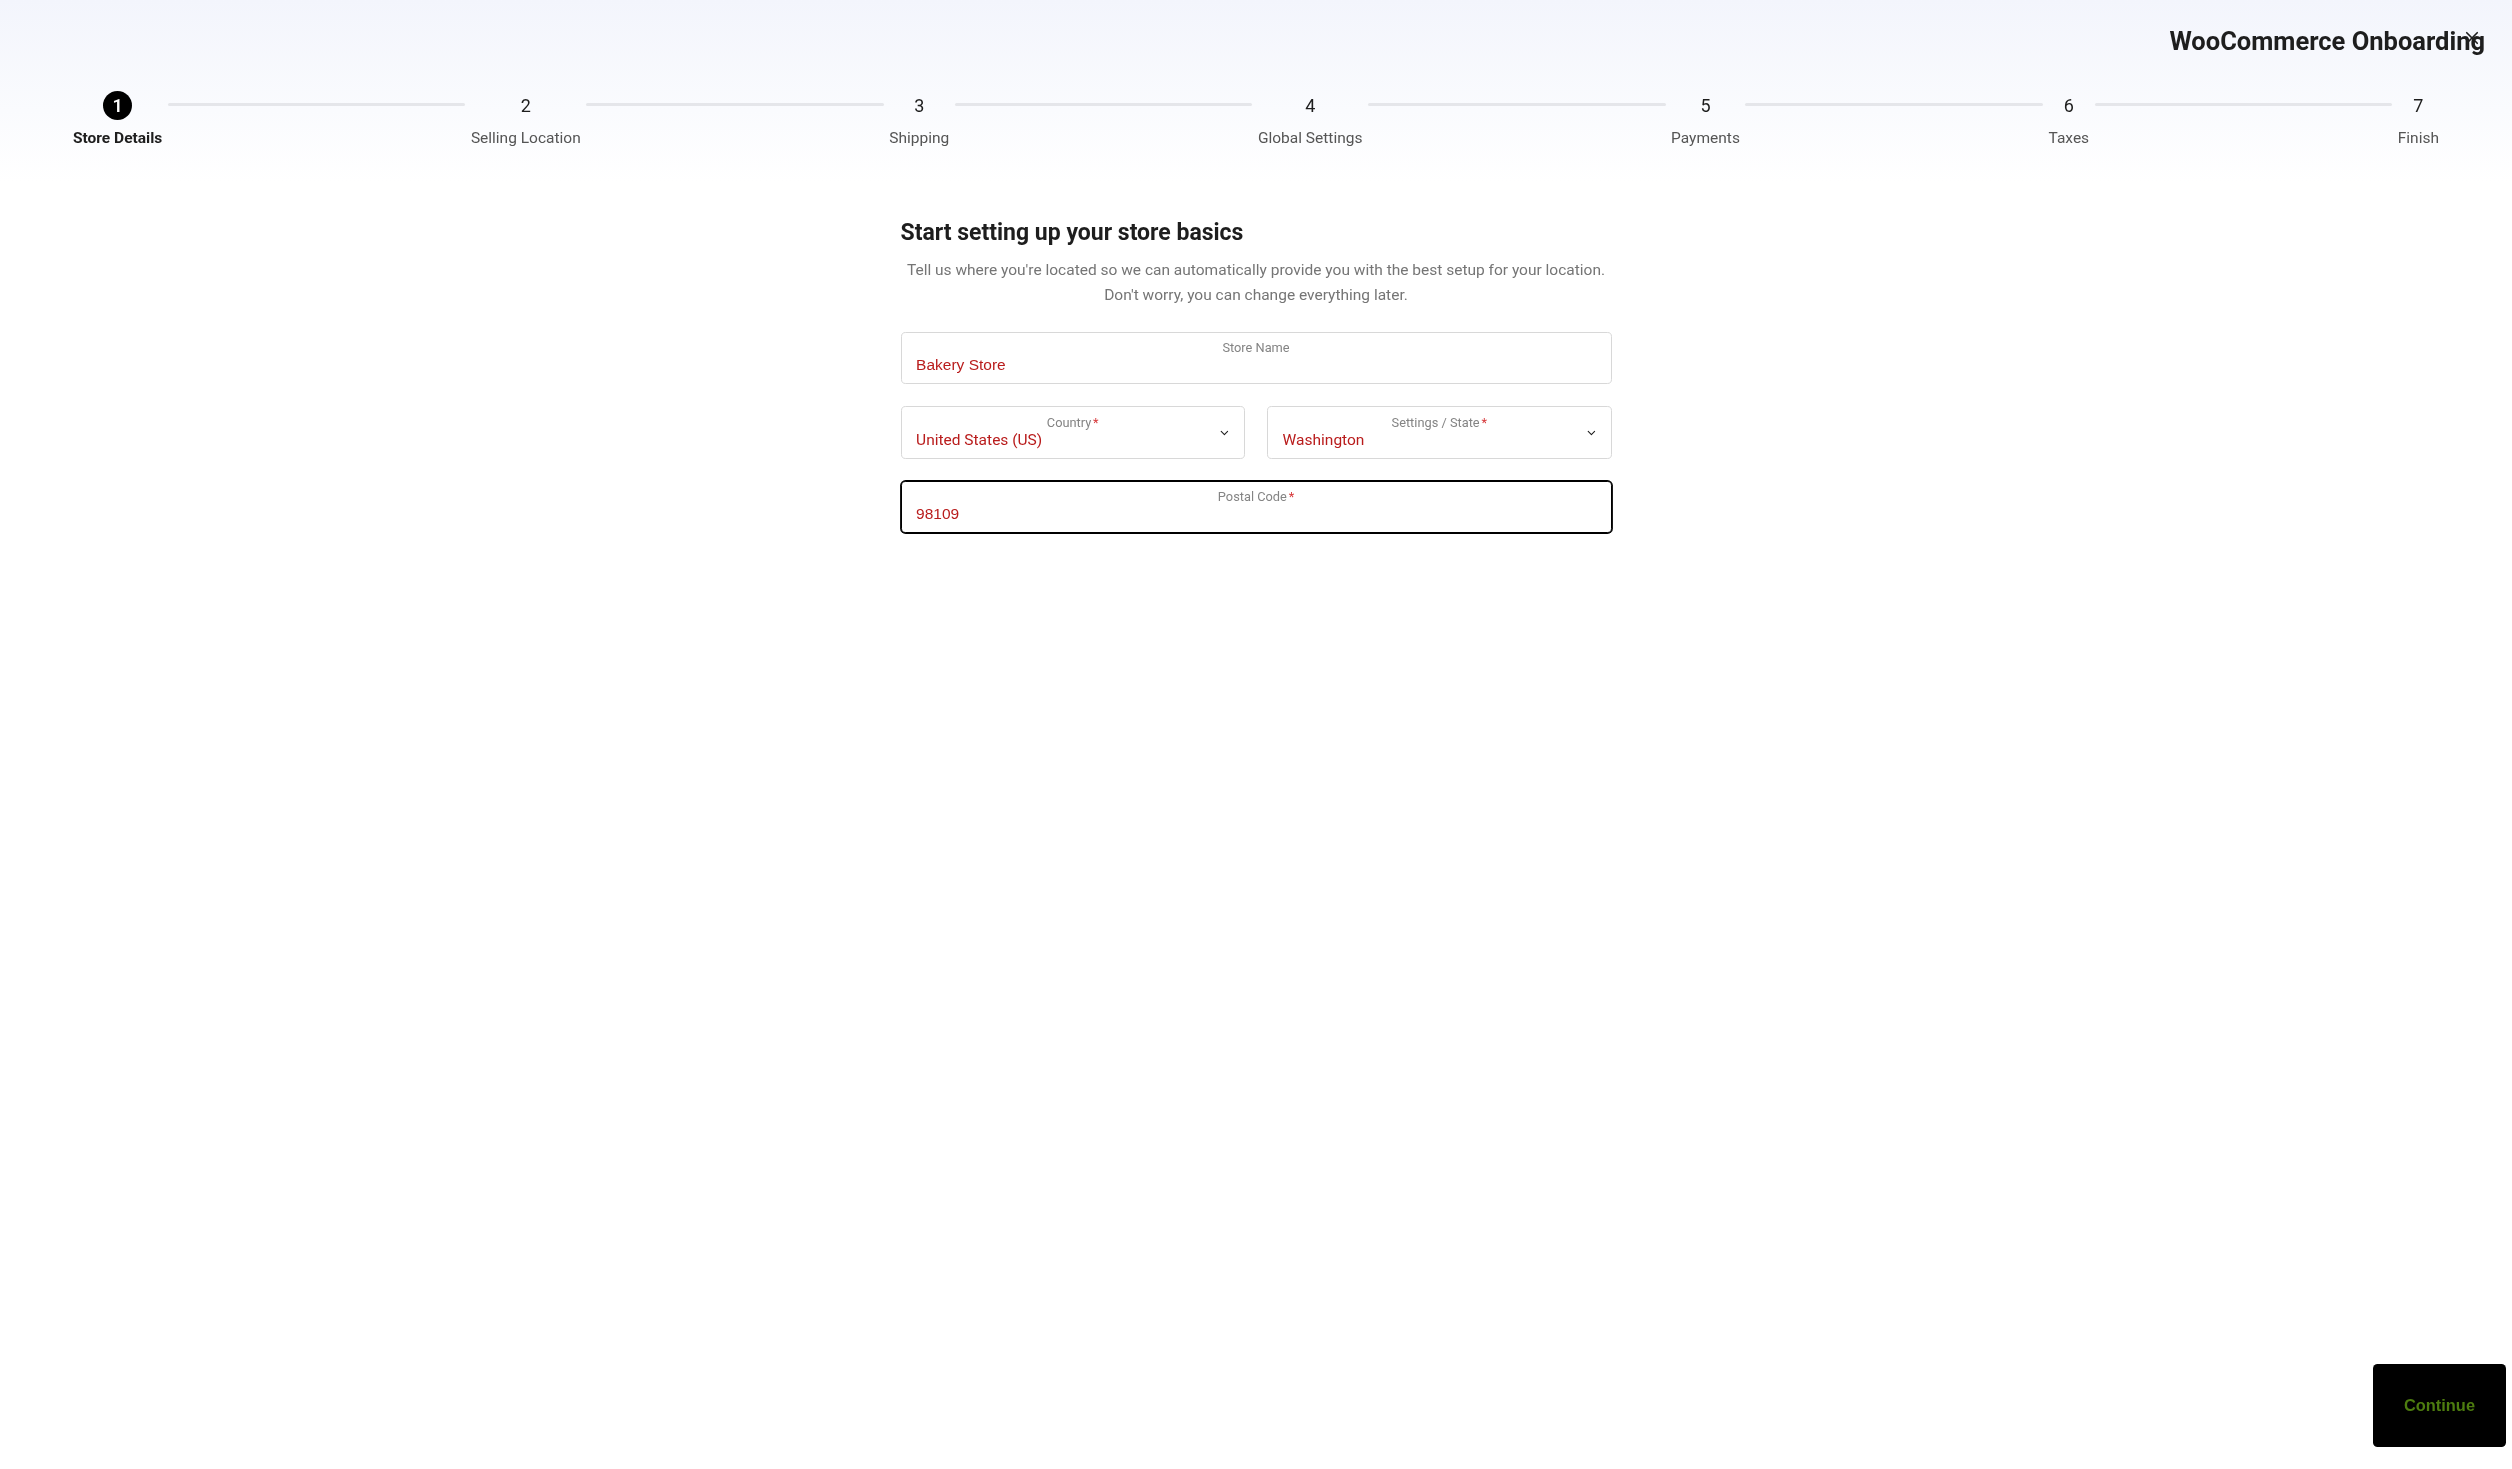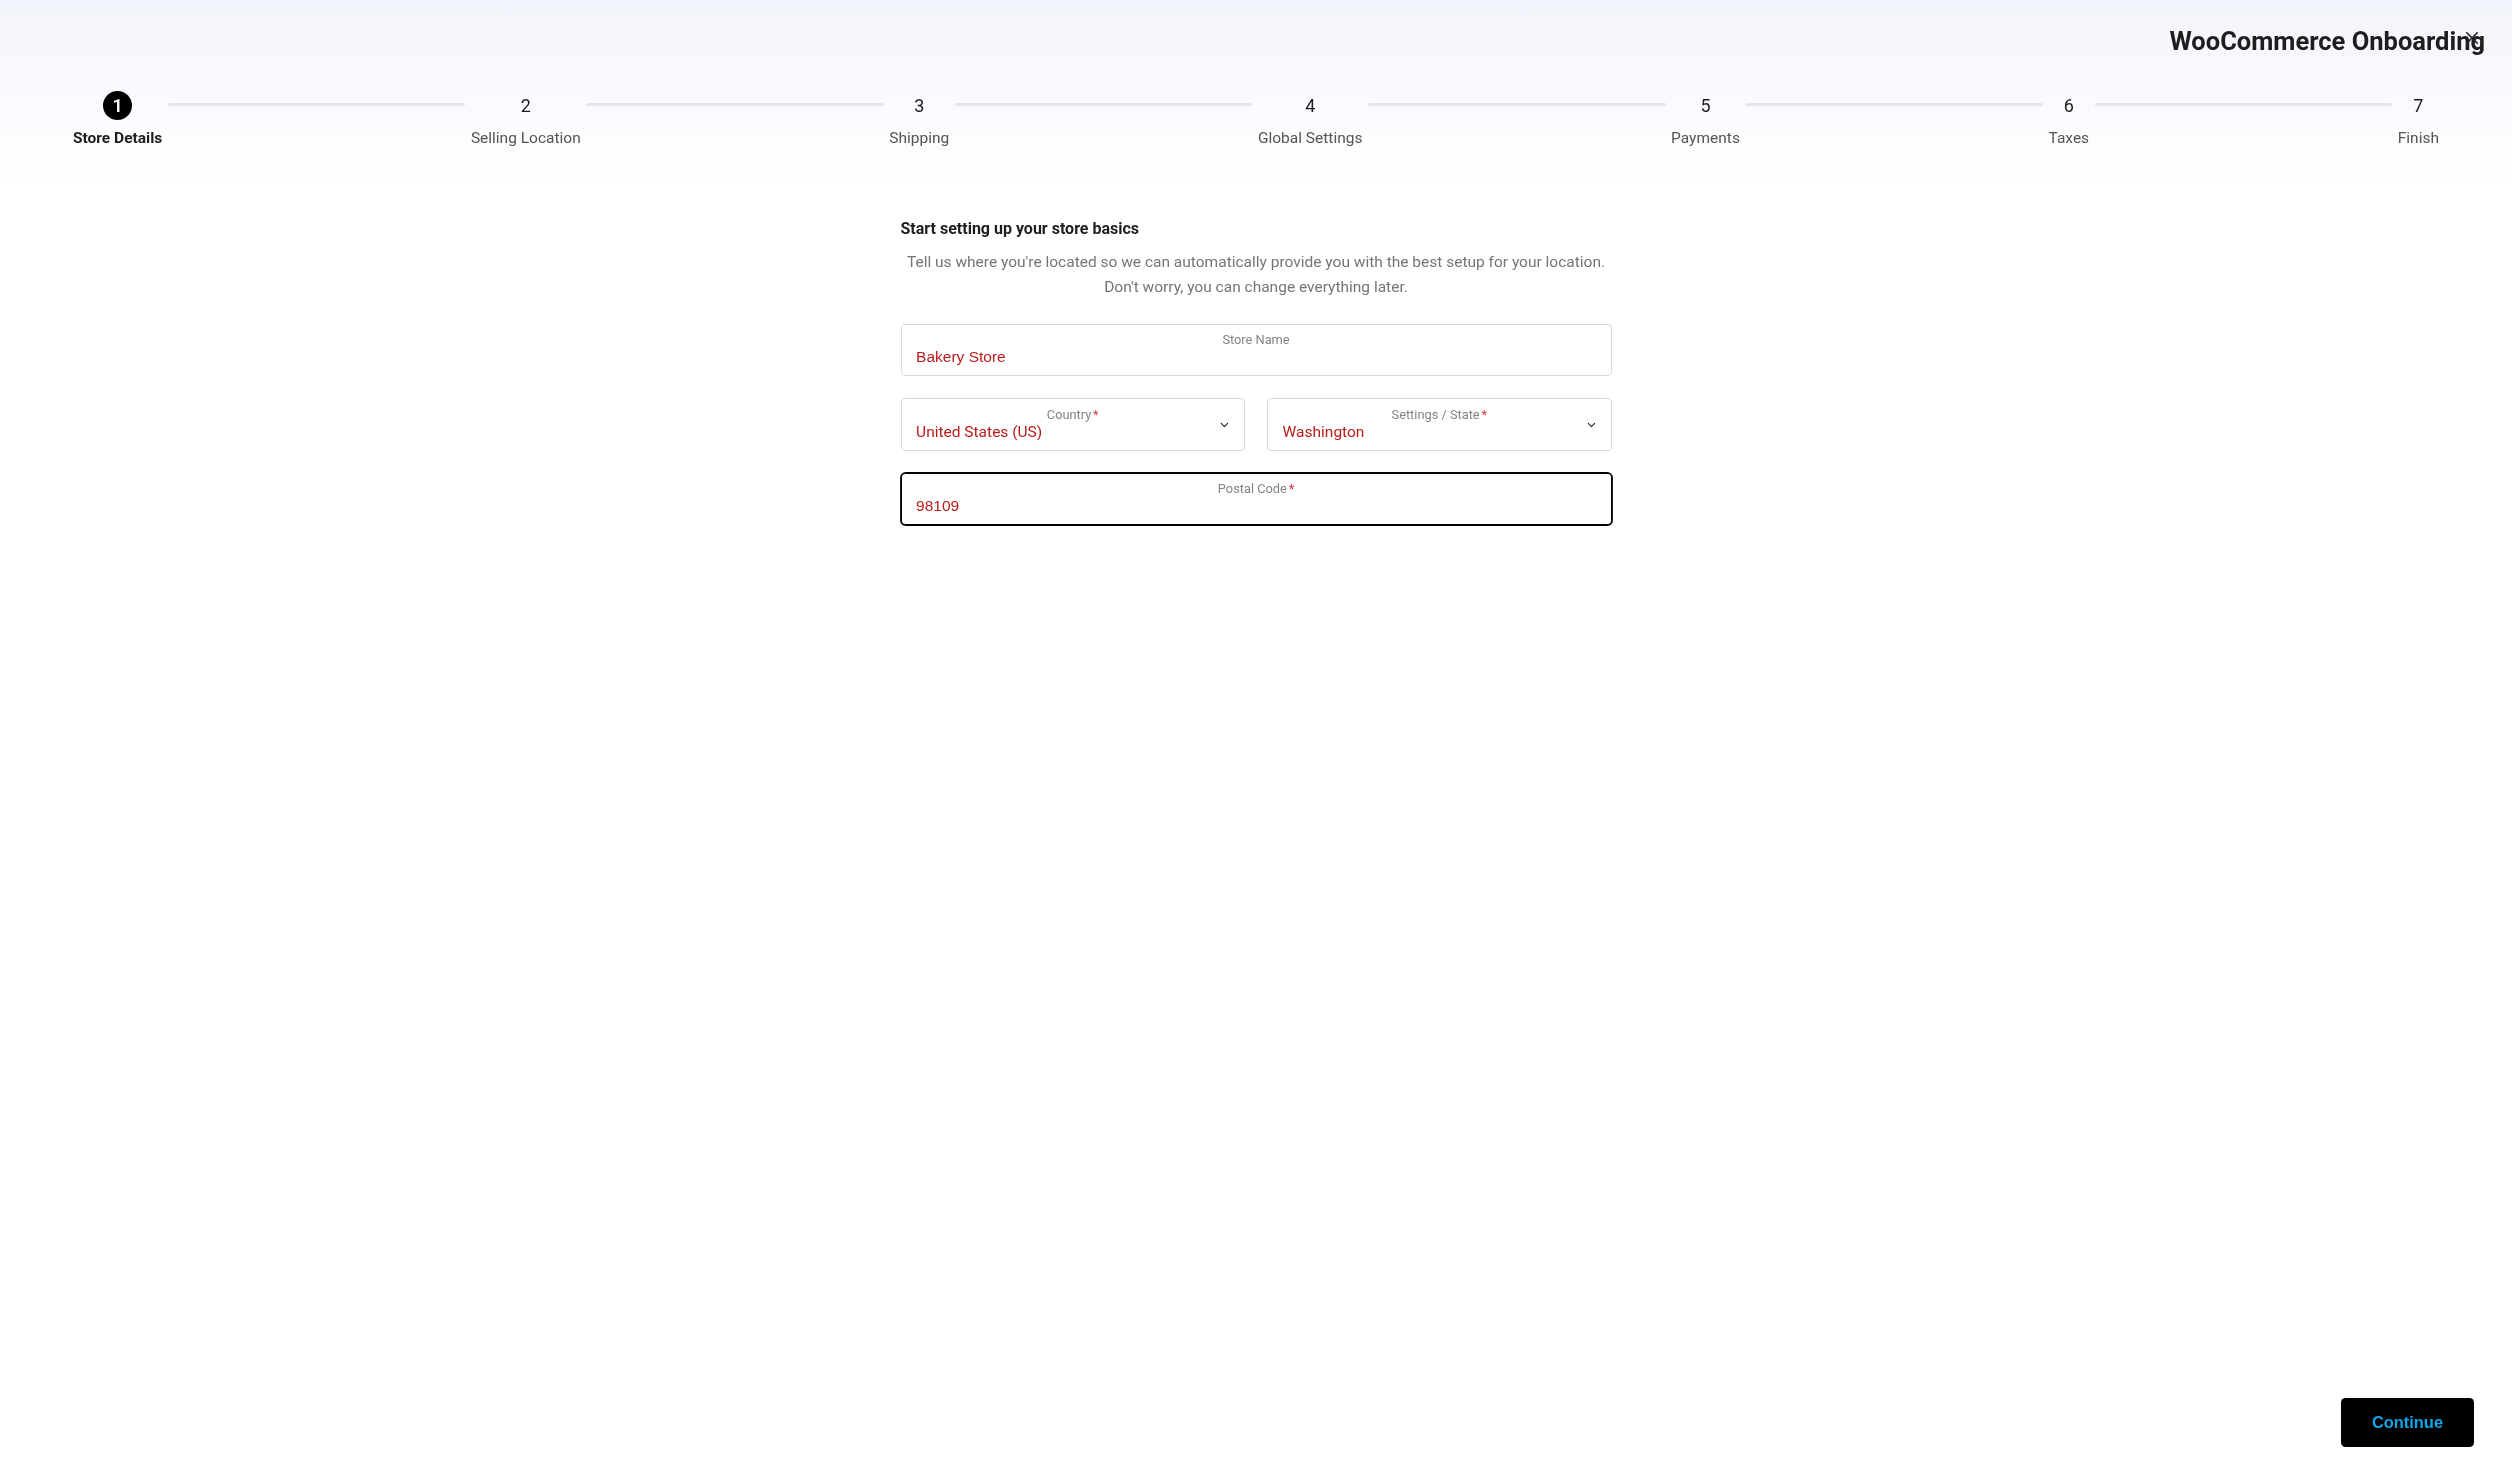--- a/index.html
+++ b/index.html
@@ -86,21 +86,21 @@
       background: #e5e6ea;
       margin: 12.8px 5.5px 0 5.5px;
       border-radius: 1.8px;
     }
     .main {
       max-width: 747px;
       margin: 36px auto 0 auto;
       padding: 0 18px;
     }
     .section-title {
-      font-size: 16px;
+      font-size: 23px;
       font-weight: 700;
       color: #1e1e1e;
       margin-bottom: 12.8px;
     }
     .section-desc {
       font-size: 15.5px;
       line-height: 1.6;
       color: #757575;
       margin-bottom: 24px;
       text-align: center;
@@ -172,28 +172,28 @@
       position: absolute;
       right: 12.8px;
       top: 50%;
       transform: translateY(-50%);
       width: 12.8px;
       height: 12.8px;
     }
     .footer-btn {
       position: fixed;
       bottom: 22px;
-      right: 38px;
+      right: 6px;
       background: #000;
-      color: #0ea5e9;
+      color: #4d7c0f;
       font-size: 16.4px;
       font-weight: 600;
       border: none;
       border-radius: 4.6px;
-      padding: 15px 31px;
+      padding: 32px 31px;
       cursor: pointer;
     }
   </style>
 </head>
 <body>
 
 <div class="header-area">
   <h1 class="page-title">WooCommerce Onboarding</h1>
   <button class="close-btn">
     <svg viewBox="0 0 24 24" fill="none" stroke="#1e1e1e" stroke-width="2.2" stroke-linecap="round">

